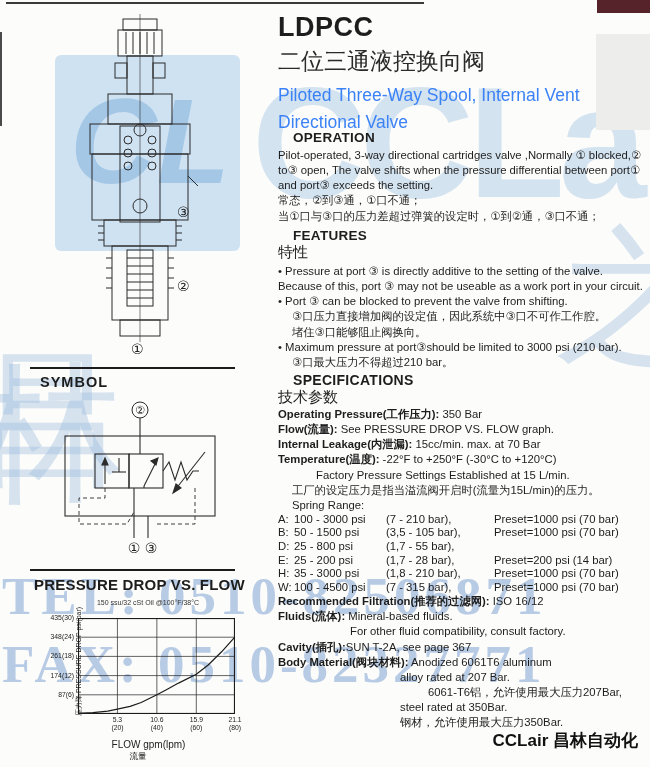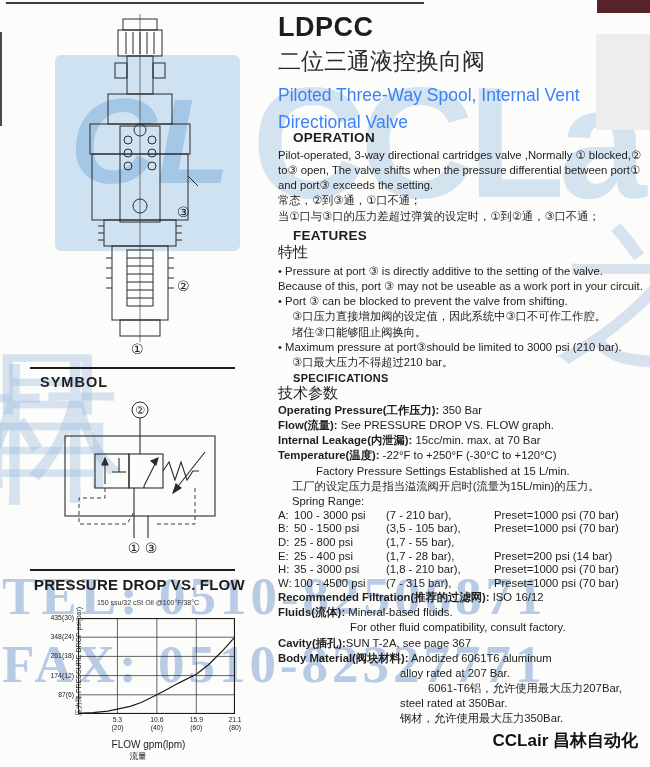--- a/index.html
+++ b/index.html
@@ -252,21 +252,21 @@
       </div>
       <div class="xt" style="left: 157px;">
         <div>21.1</div>
         <div>(80)</div>
       </div>
     </div>
   <div class="abs" id="xlabel">FLOW gpm(lpm)</div>
   <div class="abs" id="xlabel-zh">流量</div>
 
   <div class="abs" id="spec-block">
-    <div class="sec-head" style="font-size:11px">SPECIFICATIONS</div>
+    <div class="sec-head" style="font-size:14px">SPECIFICATIONS</div>
     <div class="sec-sub">技术参数</div>
     <div id="spec-lines-top">
         <div class="bodyline"><span class="bold">Operating Pressure(工作压力):</span> 350 Bar</div>
         <div class="bodyline"><span class="bold">Flow(流量):</span> See PRESSURE DROP VS. FLOW graph.</div>
         <div class="bodyline"><span class="bold">Internal Leakage(内泄漏):</span> 15cc/min. max. at 70 Bar</div>
         <div class="bodyline"><span class="bold">Temperature(温度):</span> -22°F to +250°F (-30°C to +120°C)</div>
         <div class="bodyline" style="padding-left: 38px;">Factory Pressure Settings Established at 15 L/min.</div>
         <div class="bodyline" style="padding-left: 14px;">工厂的设定压力是指当溢流阀开启时(流量为15L/min)的压力。</div>
         <div class="bodyline" style="padding-left: 14px;">Spring Range:</div>
       </div>
@@ -283,21 +283,21 @@
           <span class="sc sc2">(3,5 - 105 bar),</span>
           <span class="sc sc3">Preset=1000 psi (70 bar)</span>
         </div>
         <div class="spring-row">
           <span class="sc sc0">D:</span>
           <span class="sc sc1">25 - 800 psi</span>
           <span class="sc sc2">(1,7 - 55 bar),</span>
         </div>
         <div class="spring-row">
           <span class="sc sc0">E:</span>
-          <span class="sc sc1">25 - 400 psi</span>
+          <span class="sc sc1">25 - 200 psi</span>
           <span class="sc sc2">(1,7 - 28 bar),</span>
           <span class="sc sc3">Preset=200 psi (14 bar)</span>
         </div>
         <div class="spring-row">
           <span class="sc sc0">H:</span>
           <span class="sc sc1">35 - 3000 psi</span>
           <span class="sc sc2">(1,8 - 210 bar),</span>
           <span class="sc sc3">Preset=1000 psi (70 bar)</span>
         </div>
         <div class="spring-row">

